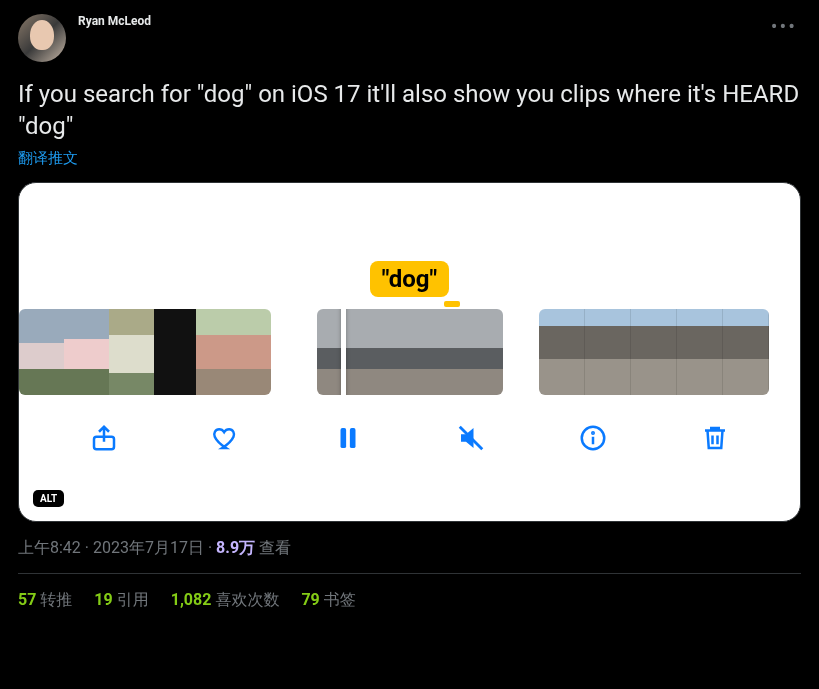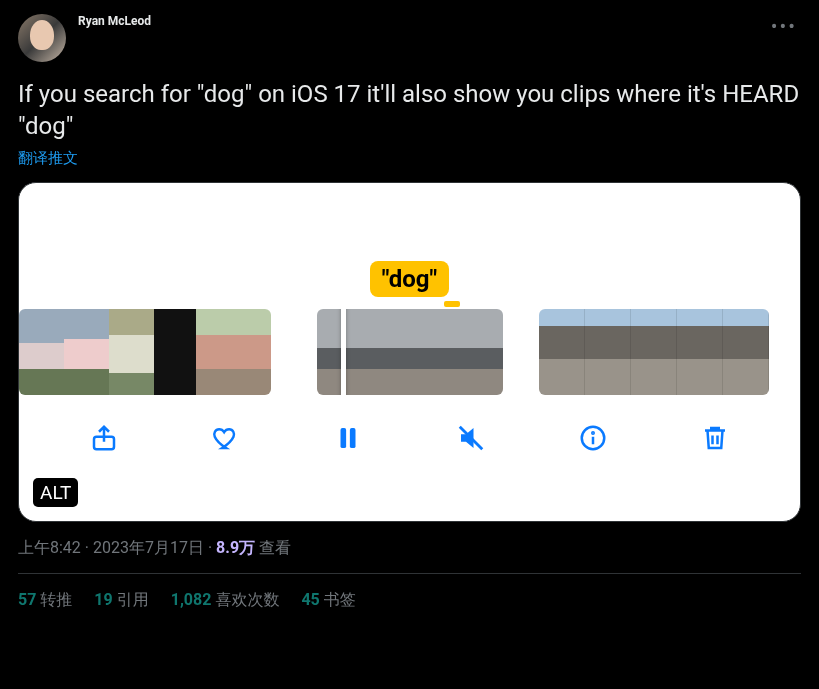--- a/index.html
+++ b/index.html
@@ -163,22 +163,22 @@
   .tool.pause svg rect { fill: #0a7aff; stroke: none; }
   .tool.mute svg { stroke-width: 2.2; }
   .tool.trash svg { stroke-width: 2; }
 
   .alt {
     position: absolute;
     left: 14px;
     bottom: 14px;
     background: #000;
     color: #fff;
-    font-weight: 400;
-    font-size: 19px;
+    font-weight: 700;
+    font-size: 10px;
     padding: 3px 7px;
     border-radius: 5px;
   }
 
   .meta {
     color: #71767b;
     font-size: 16px;
     margin-top: 16px;
   }
   .meta .views-num { color: #c4b5fd; font-weight: 700; }
@@ -186,21 +186,21 @@
     border-top: 1px solid #2f3336;
     margin-top: 14px;
   }
   .stats {
     display: flex;
     gap: 22px;
     padding: 16px 0 0 0;
     color: #71767b;
     font-size: 16px;
   }
-  .stats .num { color: #0f766e; font-weight: 700; margin-right: 4px; }
+  .stats .num { color: #84cc16; font-weight: 700; margin-right: 4px; }
 </style>
 </head>
 <body>
 
 <div class="tweet">
 
   <div class="header">
     <div class="avatar"></div>
     <div class="names">
       <div class="display-name">Ryan McLeod</div>
@@ -286,16 +286,16 @@
   <div class="meta">
     <span>上午8:42</span><span> · </span><span>2023年7月17日</span><span> · </span><span class="views-num">8.9万</span><span> 查看</span>
   </div>
 
   <div class="divider"></div>
 
   <div class="stats">
     <div><span class="num">57</span><span>转推</span></div>
     <div><span class="num">19</span><span>引用</span></div>
     <div><span class="num">1,082</span><span>喜欢次数</span></div>
-    <div><span class="num">45</span><span>书签</span></div>
+    <div><span class="num">79</span><span>书签</span></div>
   </div>
 
 </div>
 
 </body></html>

